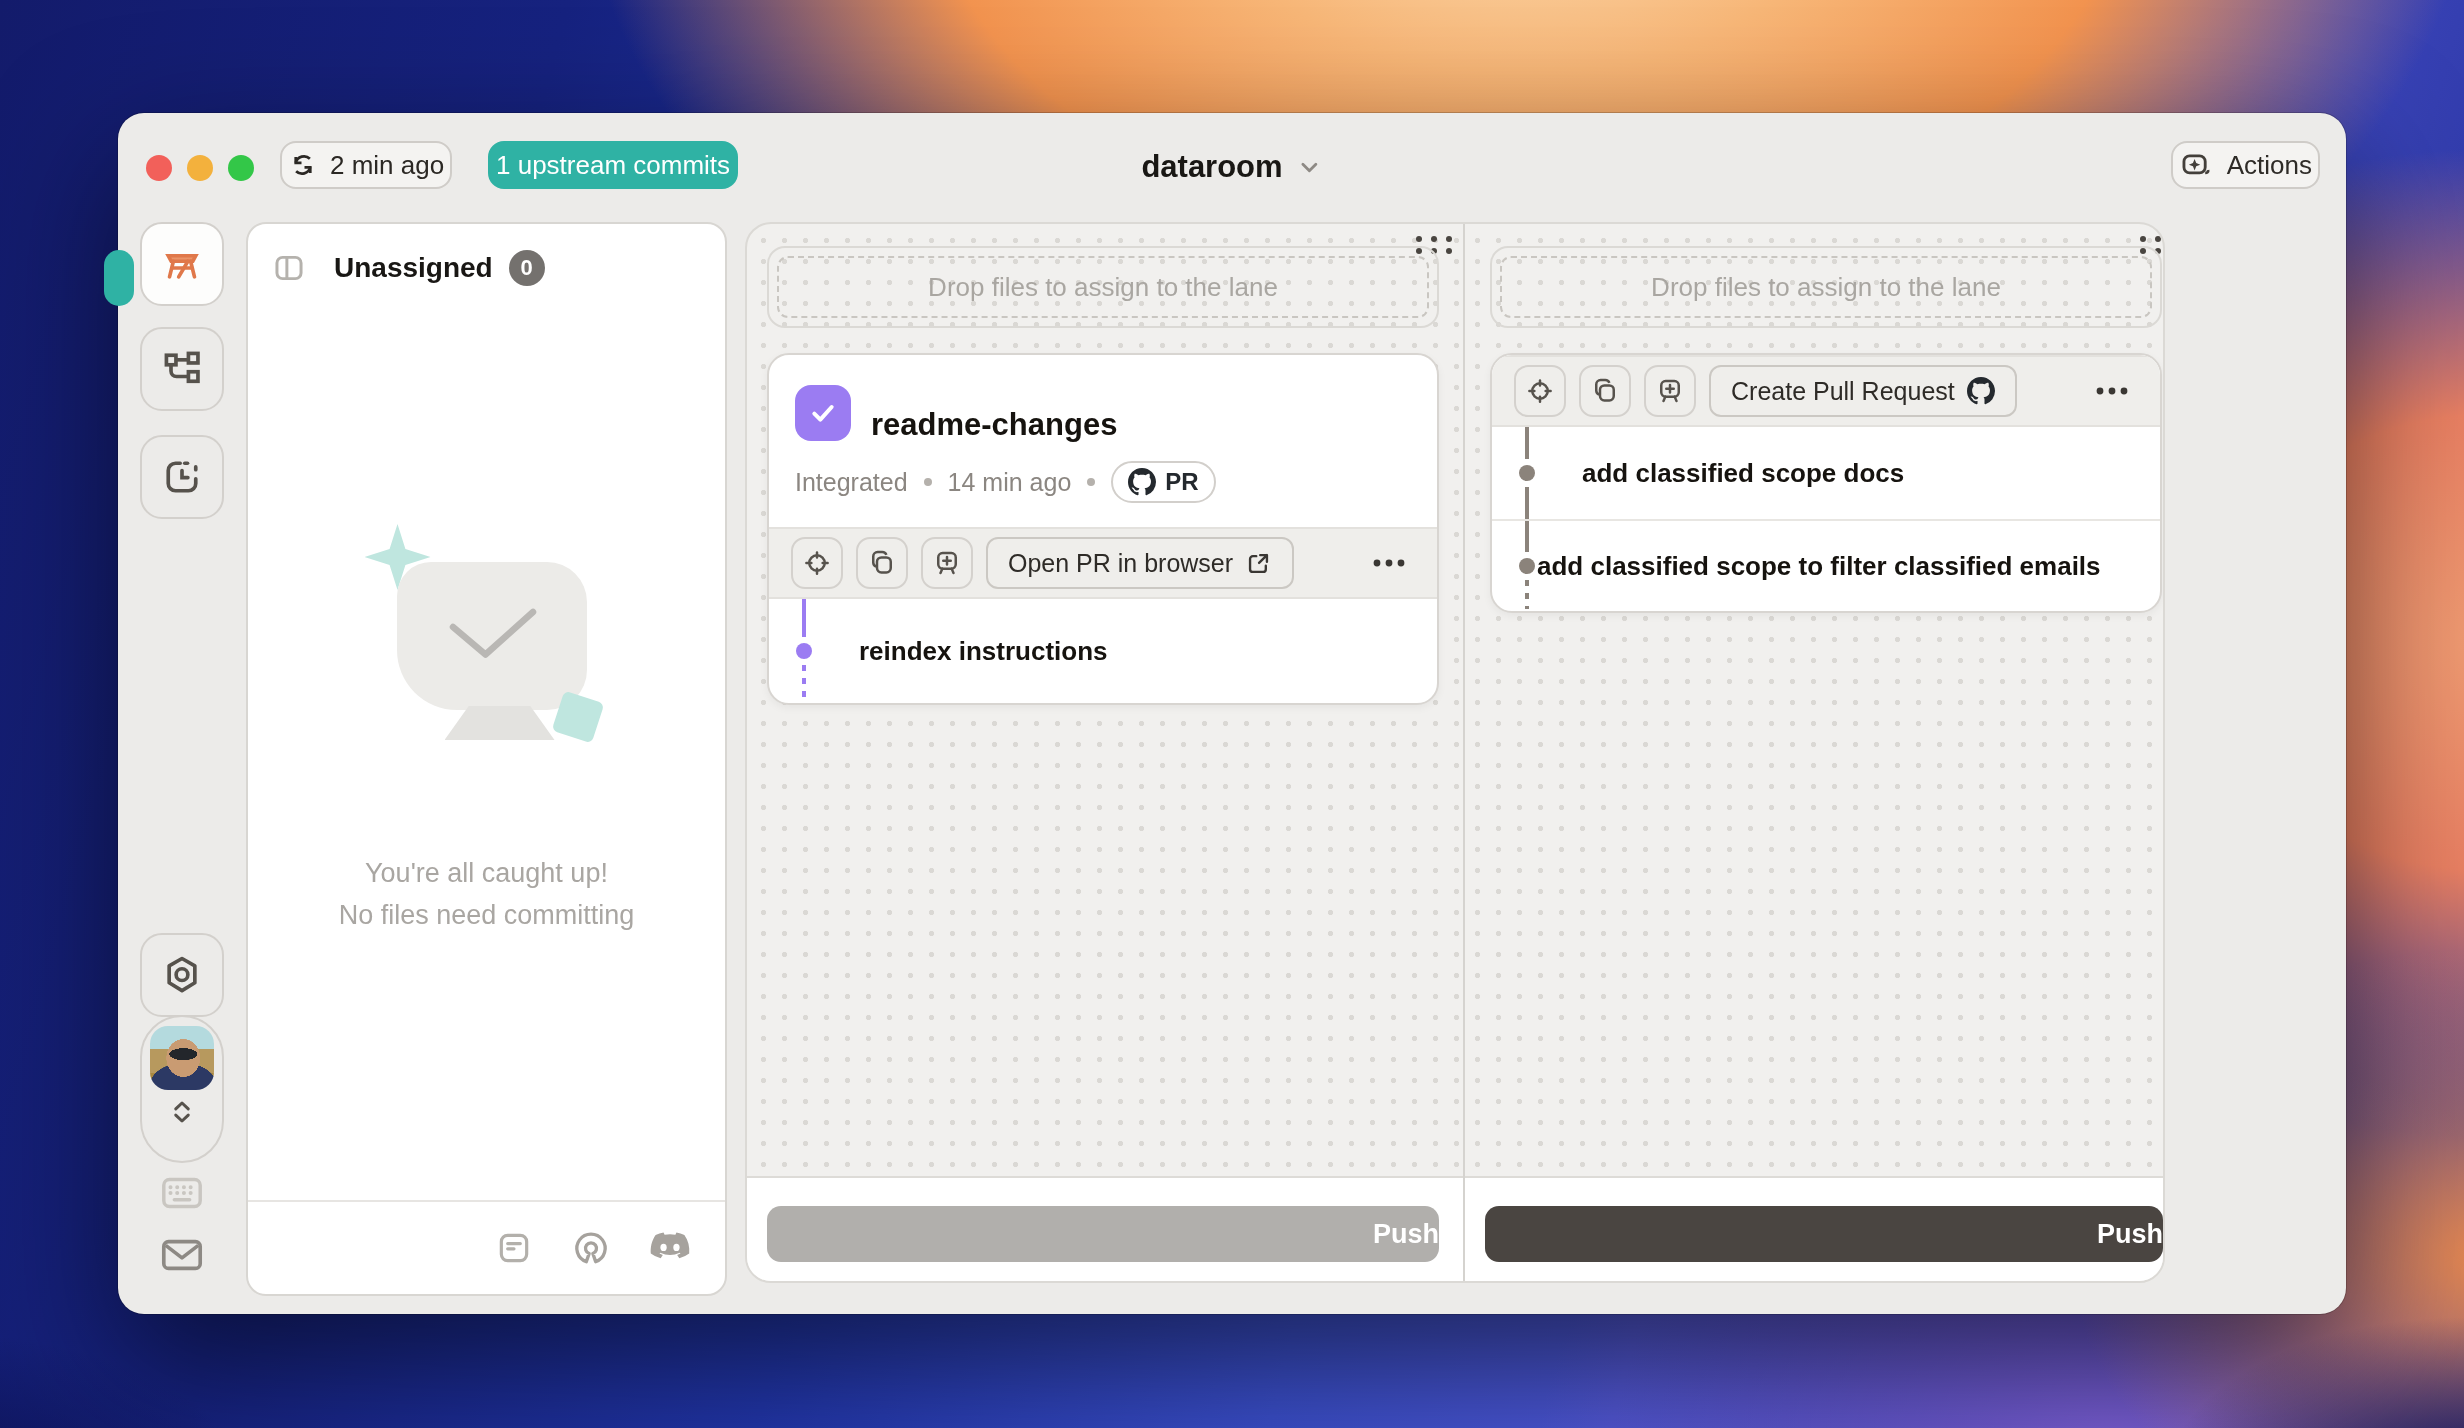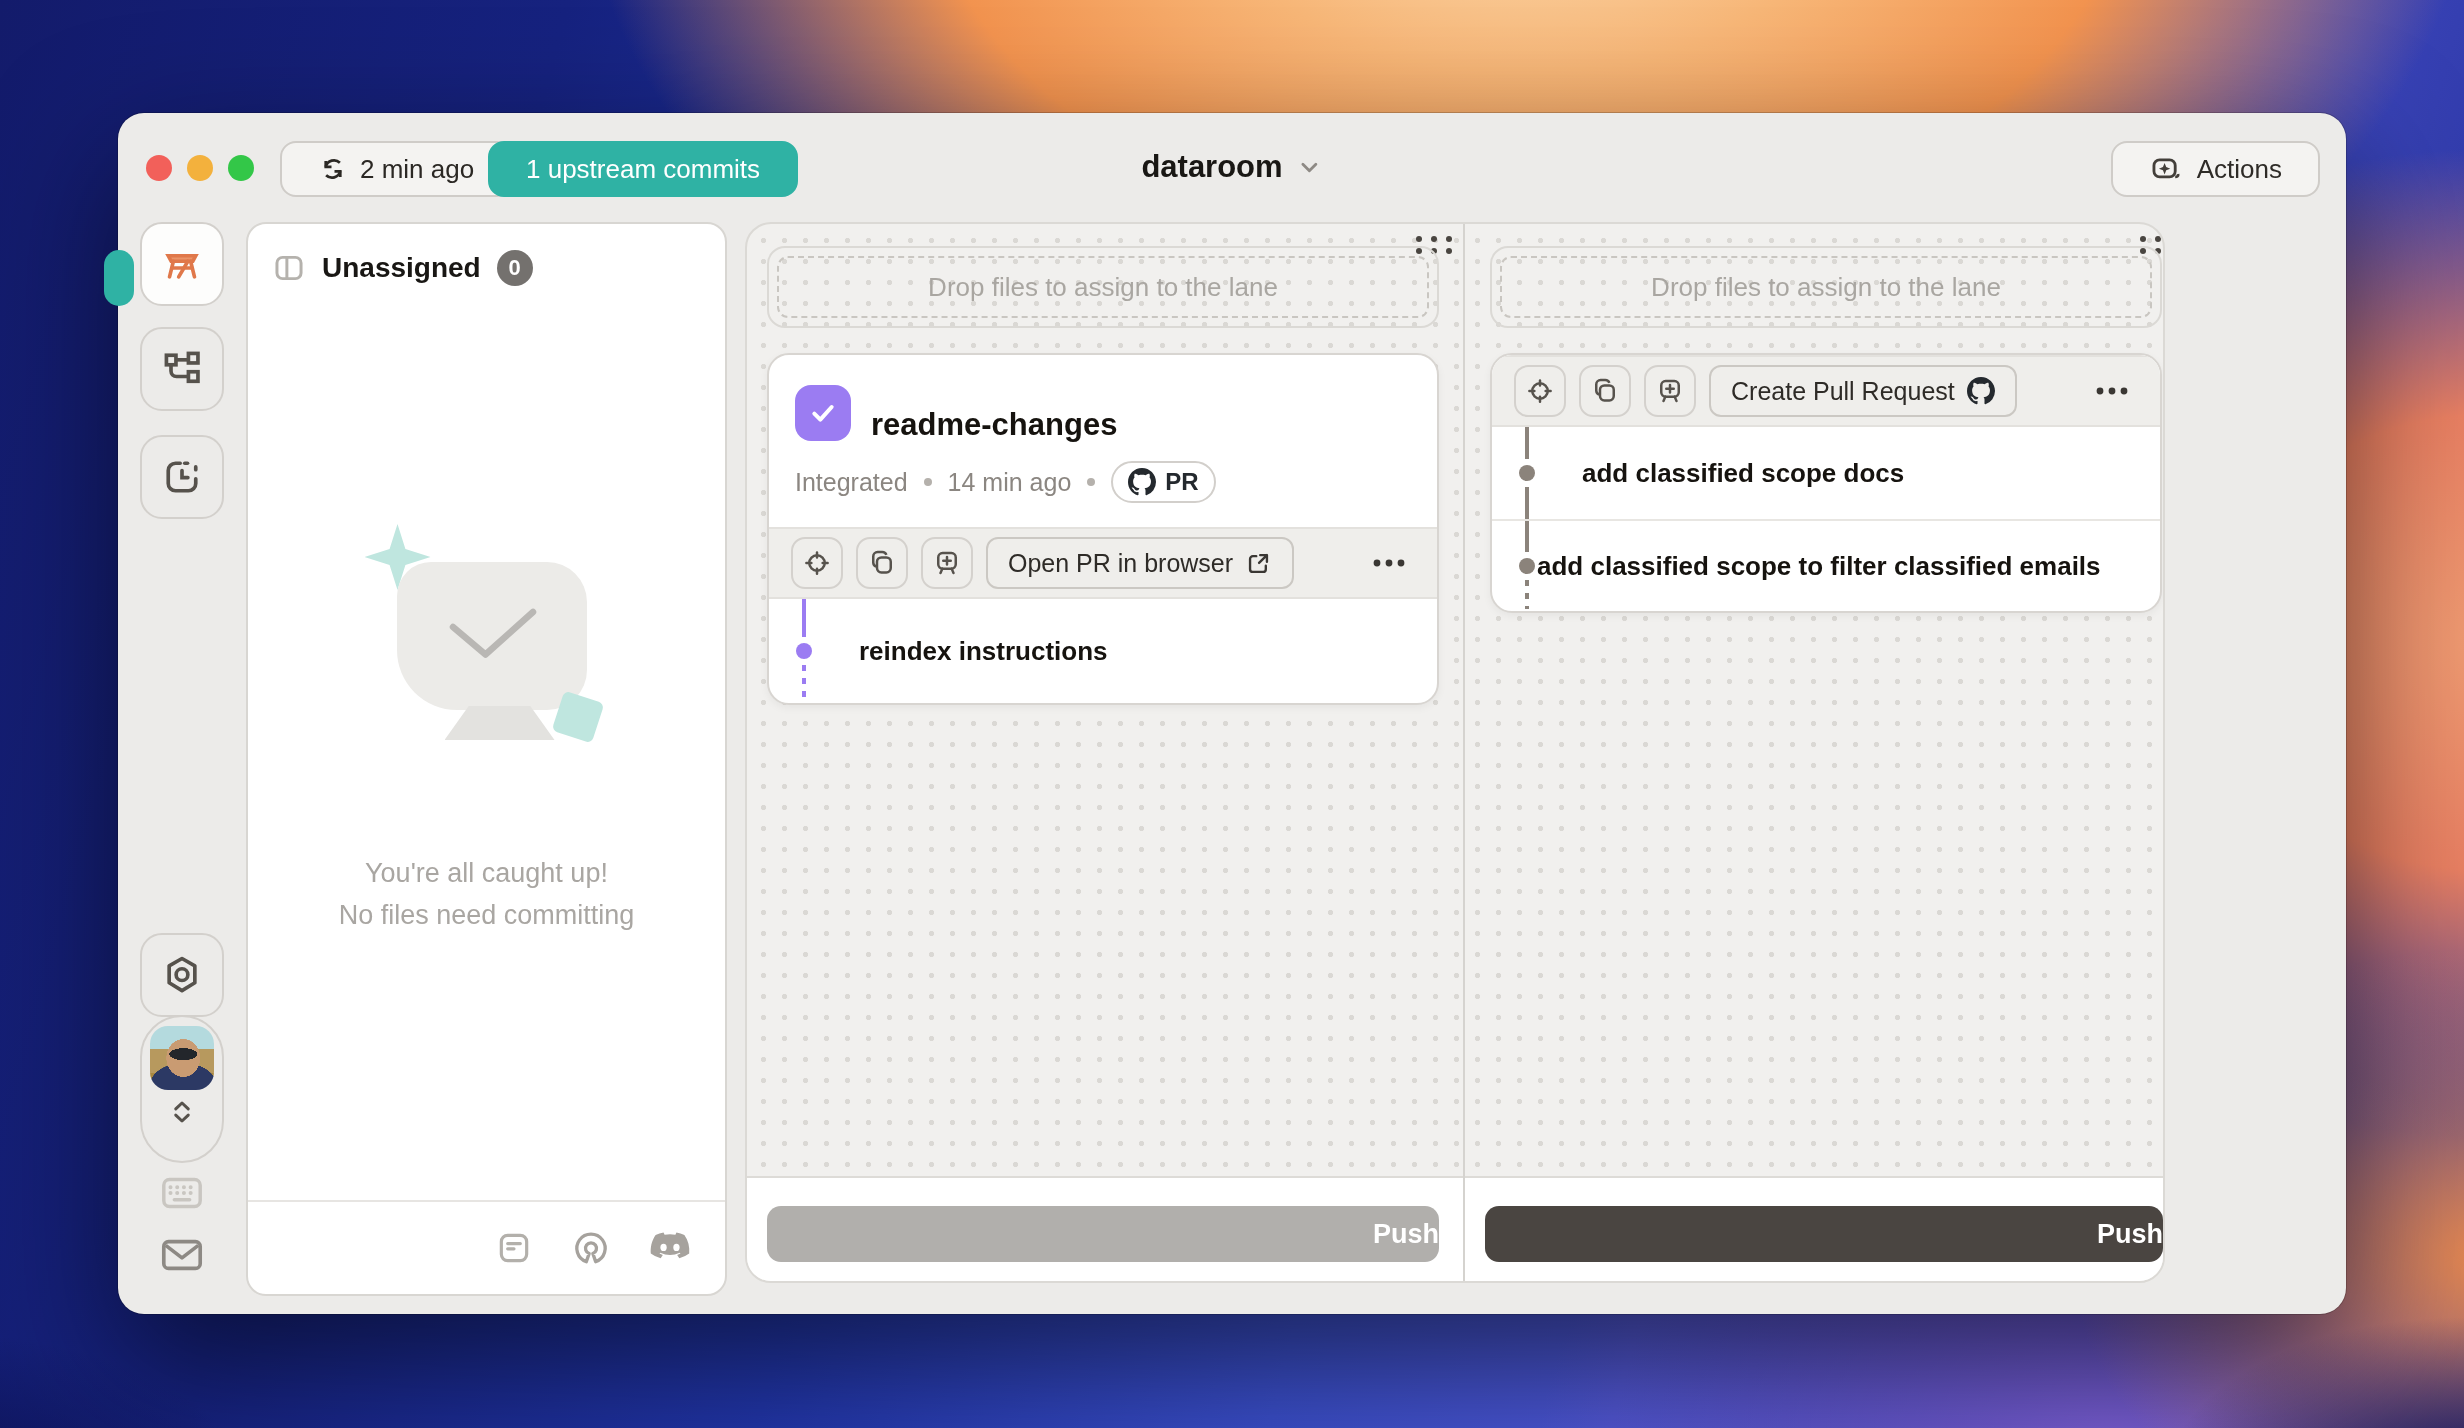--- a/index.html
+++ b/index.html
@@ -25,23 +25,23 @@
   }
   .teal-notch { position:absolute; left:-14px; top:137px; width:30px; height:56px;
     background:#2fb2a4; border-radius:15px; }
 
   
   .topbar { position:absolute; left:0; top:0; right:0; height:110px; }
   .traffic { position:absolute; top:42px; left:28px; display:flex; gap:15px; }
   .light { width:26px; height:26px; border-radius:50%; }
   .light.red{ background:#f2605a; } .light.yellow{ background:#f3b13d; } .light.green{ background:#33c748; }
 
-  .pill-btn { position:absolute; top:28px; height:56px; display:flex; align-items:center;
+  .pill-btn { position:absolute; top:28px; height:48px; display:flex; align-items:center;
     border:2px solid #cfccc8; border-radius:16px; background:#f4f3f1;
-    font-size:26px; color:#2b2824; padding:0 36px; gap:12px; }
+    font-size:26px; color:#2b2824; padding:0 6px; gap:12px; }
   .fetch-btn { left:162px; font-weight:400; }
   .upstream-btn { left:370px; background:#2fb2a4; border-color:#2fb2a4; color:#fff; font-weight:400; }
   .project-switcher { position:absolute; top:36px; left:50%; transform:translateX(-50%);
     display:flex; align-items:center; gap:14px; cursor:default; }
   .project-name { font-size:31px; font-weight:700; color:#191714; }
   .actions-btn { right:26px; left:auto; gap:14px; font-weight:400; color:#2e2b27; }
 
   .icon { display:inline-flex; flex:none; }
   .icon svg { display:block; }
 
@@ -65,21 +65,21 @@
       linear-gradient(#b4dade 0 36%, #b7995e 36% 74%, #a8873f 74%);
   }
   .bare-icon { position:absolute; left:36px; width:56px; display:flex; justify-content:center; }
   .bare-icon.keyboard { top:950px; color:#c9c6c1; }
   .bare-icon.mail { top:1012px; color:#8d8984; }
 
   
   .unassigned { position:absolute; left:128px; top:109px; width:481px; height:1074px;
     background:#fff; border:2px solid #d8d6d2; border-radius:20px; }
   .unassigned-header { display:flex; align-items:center; gap:16px; padding:26px 24px; }
-  .unassigned-title { font-size:28px; font-weight:700; color:#191714; }
+  .unassigned-title { font-size:28px; font-weight:700; color:#191714;margin-left:12px; }
   .count-badge { width:36px; height:36px; border-radius:50%; background:#74716e; color:#fff;
     font-size:22px; font-weight:700; display:flex; align-items:center; justify-content:center; }
   .empty-state { position:absolute; top:300px; left:0; right:0; display:flex;
     flex-direction:column; align-items:center; }
   .illustration { position:relative; width:260px; height:300px; }
   .spark-star { position:absolute; left:8px; top:0; width:66px; height:66px; background:#bfe6df;
     clip-path:polygon(50% 0%, 62% 38%, 100% 50%, 62% 62%, 50% 100%, 38% 62%, 0% 50%, 38% 38%); }
   .monitor { position:absolute; left:40px; top:38px; width:190px; height:148px; background:#ecebe8;
     border-radius:34px 40px 40px 60px; }
   .monitor svg { position:absolute; left:46px; top:44px; }

